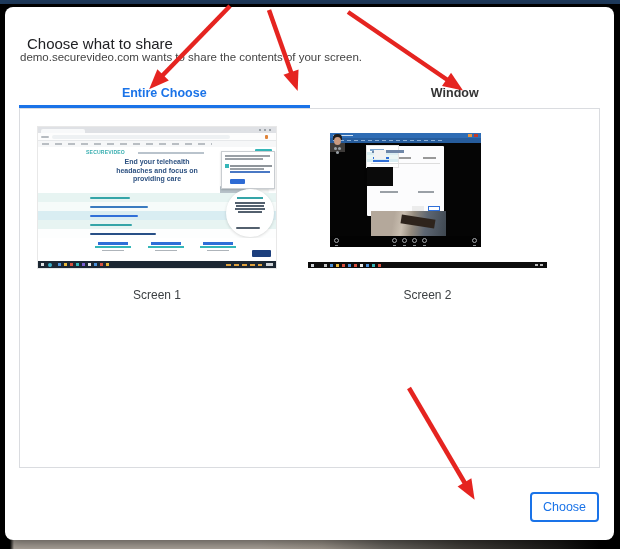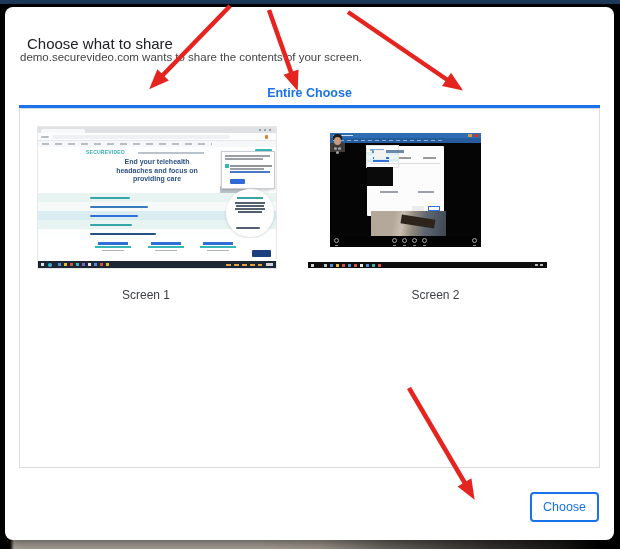--- a/index.html
+++ b/index.html
@@ -20,22 +20,22 @@
 
   .tabs{position:absolute;left:14px;top:70px;width:581px;height:31px;display:flex;}
   .tab{flex:1;display:flex;align-items:center;justify-content:center;font-size:12.5px;
        font-weight:bold;color:#333;position:relative;cursor:pointer;}
   .tab.active{color:#1a73e8;}
   .tab.active::after{content:"";position:absolute;left:0;right:0;bottom:0;height:3px;background:#1a73e8;}
 
   .panel{position:absolute;left:14px;top:101px;width:581px;height:360px;border:1px solid #dadce0;box-sizing:border-box;}
 
   .cap{position:absolute;top:281px;height:16px;font-size:12px;color:#3c4043;text-align:center;}
-  .cap1{left:22px;width:238px;}
-  .cap2{left:311px;width:239px;}
+  .cap1{left:33px;width:238px;}
+  .cap2{left:303px;width:239px;}
 
   .share-btn{position:absolute;left:467px;top:485px;width:51px;height:30px;background:#efefef;
      border:none;border-radius:4px;font-family:inherit;font-size:12.5px;color:#202124;cursor:pointer;}
   .cancel-btn{position:absolute;left:525px;top:485px;width:69px;height:30px;background:#fff;
      border:2px solid #1a73e8;border-radius:4px;font-family:inherit;font-size:12.5px;color:#1a73e8;cursor:pointer;}
 
   
   .tile{position:absolute;top:120px;height:141px;background:#fff;overflow:hidden;cursor:pointer;}
   .tile1{left:33px;width:238px;box-shadow:0 0 0 1px #e8e8e8;}
   .tile2{left:303px;width:239px;background:#fff;}
@@ -164,20 +164,21 @@
 <div class="stage">
   <div class="bar-top"></div>
   <div class="bar-bottom"></div>
 
   <div class="dialog">
     <h1 class="dlg-title">Choose what to share</h1>
     <p class="dlg-sub">demo.securevideo.com wants to share the contents of your screen.</p>
 
     <div class="tabs">
       <div class="tab active">Entire Choose</div>
+      <div class="tab">Window</div>
     </div>
 
     <div class="panel"></div>
 
     <div class="tile tile1">
       <div class="s1-tabstrip">
         <i class="s1-tab"></i>
         <i class="s1-winctl"></i>
       </div>
       <div class="s1-addr">

